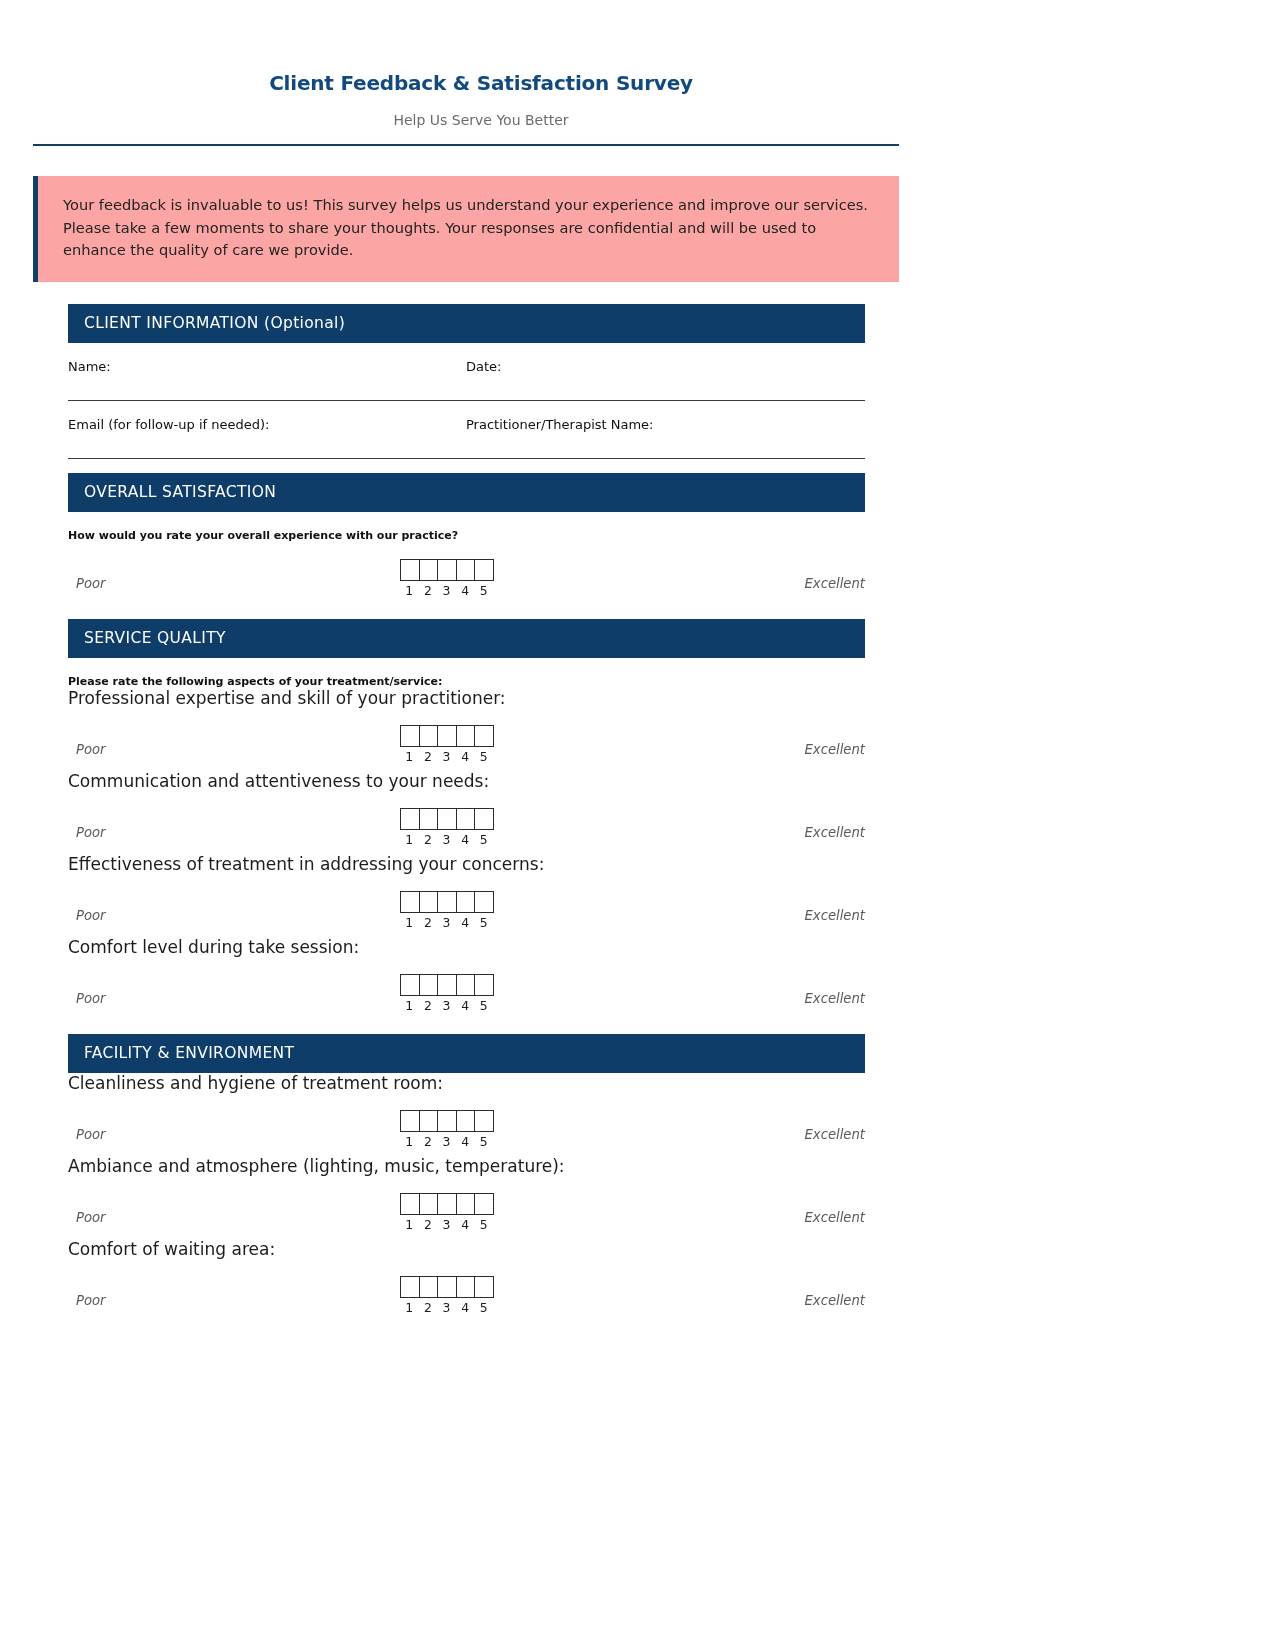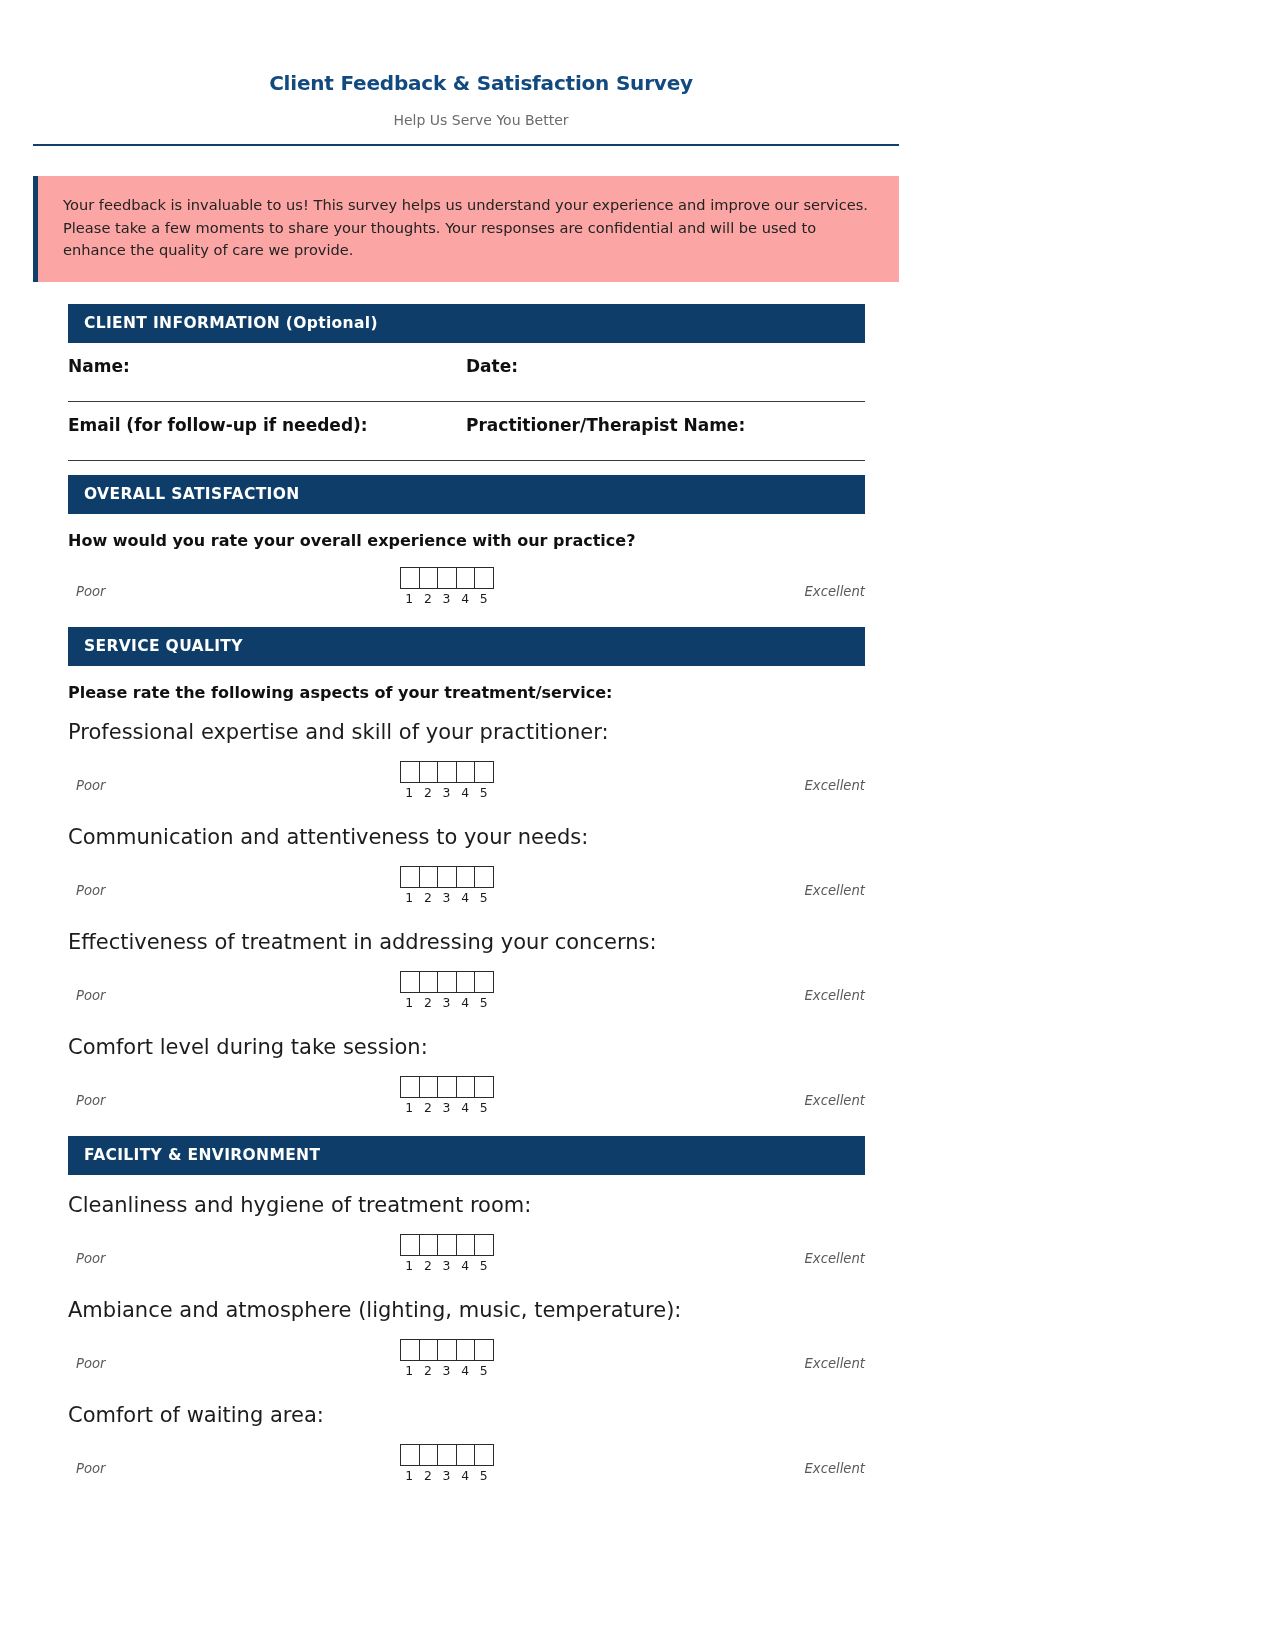--- a/index.html
+++ b/index.html
@@ -69,57 +69,56 @@
   
   .content {
     margin-left: 68px;
     width: 797px;
   }
 
   .section-header {
     background: #0d3d68;
     color: #ffffff;
     font-size: 15.5px;
-    font-weight: bold;
+    font-weight: normal;
     letter-spacing: 0.35px;
     padding: 10px 0 11px 16px;
     box-sizing: border-box;
     width: 797px;
   }
 
   
   .info-row {
     display: flex;
     margin-top: 13px;
   }
   .info-label {
-    font-size: 17px;
-    font-weight: bold;
+    font-size: 13px;
+    font-weight: normal;
     color: #101010;
   }
   .info-col-left { width: 398px; }
   .info-col-right { width: 399px; }
   .info-line {
     border-bottom: 1.6px solid #3a3a3a;
     width: 797px;
     margin-top: 25px;
   }
 
   
   .q-bold {
-    font-size: 16px;
+    font-size: 11px;
     font-weight: bold;
     color: #101010;
     margin-top: 17px;
   }
   .q-plain {
-    font-size: 21px;
+    font-size: 17px;
     font-weight: normal;
     color: #1c1c1c;
-    margin-top: 18px;
   }
 
   
   .rating {
     position: relative;
     width: 797px;
     height: 46px;
     margin-top: 17px;
   }
   .rating .endlabel {

